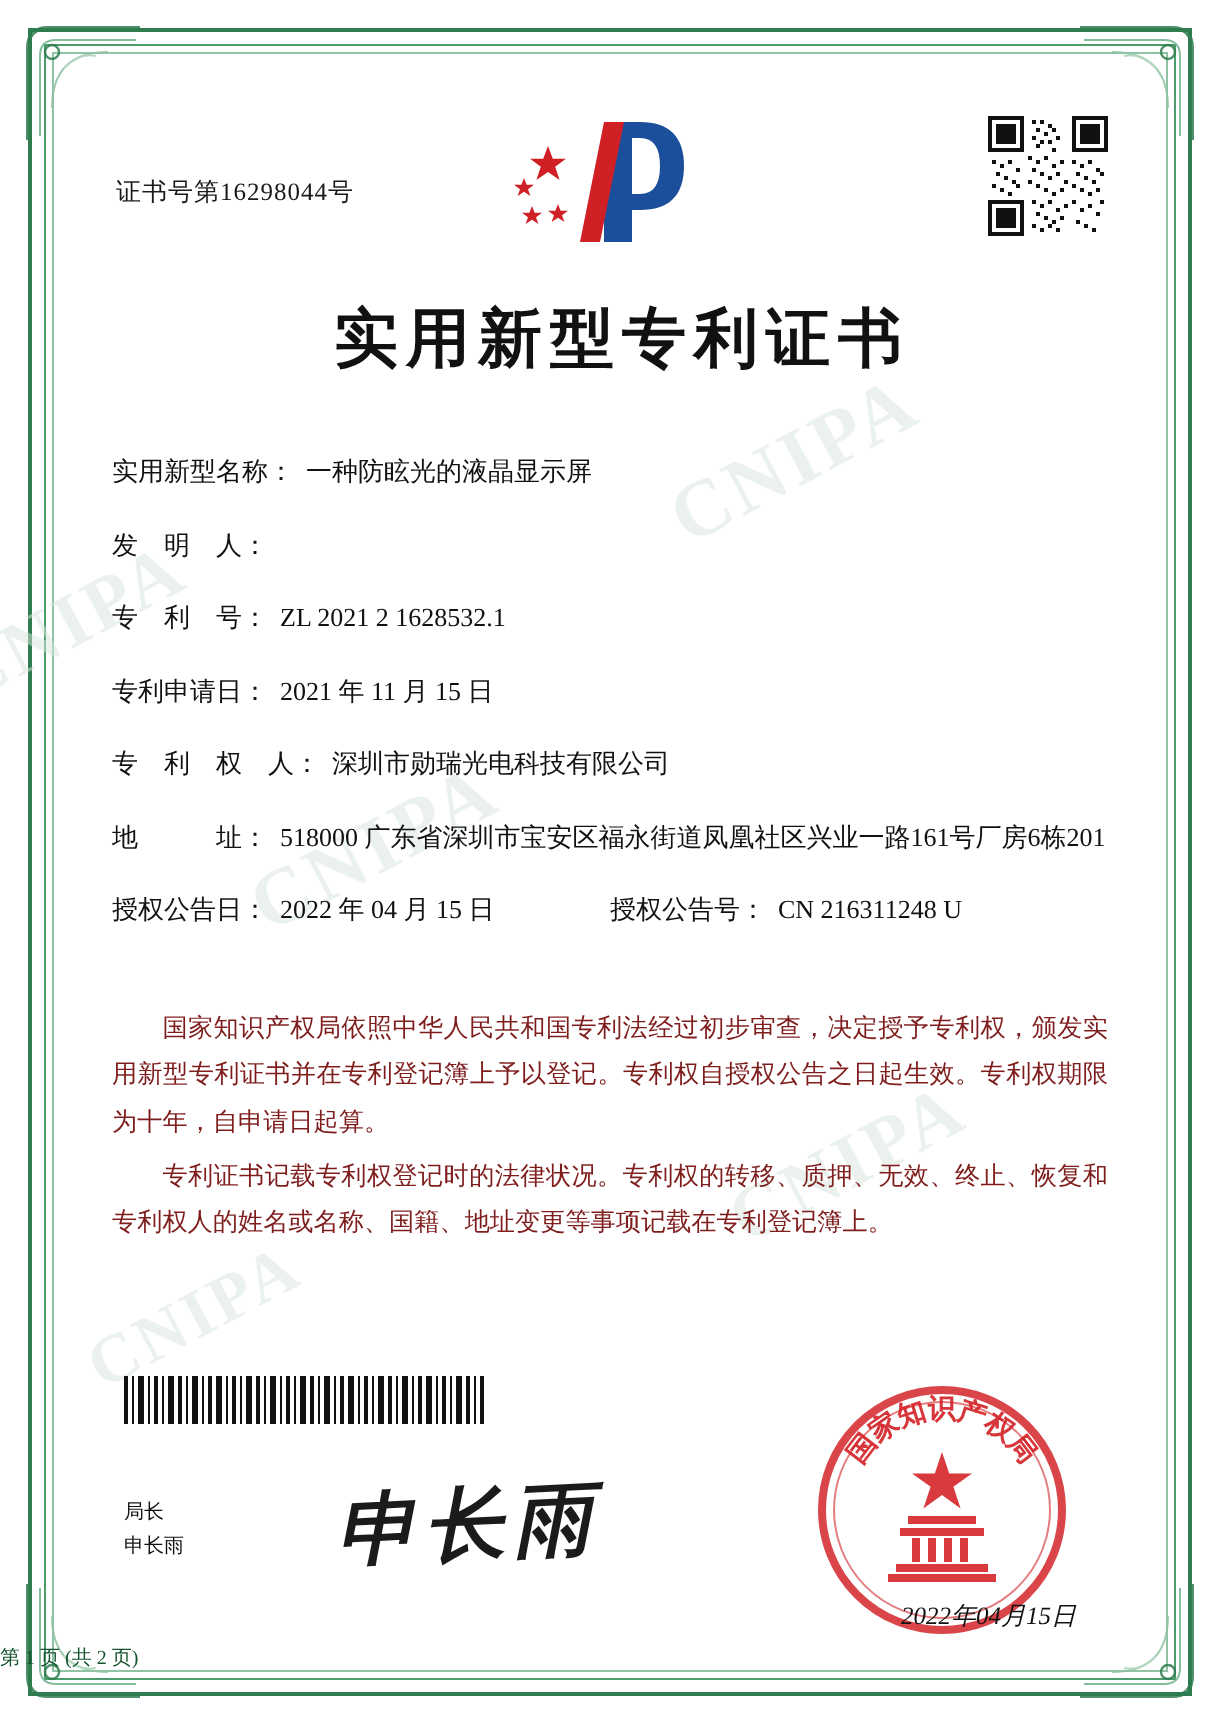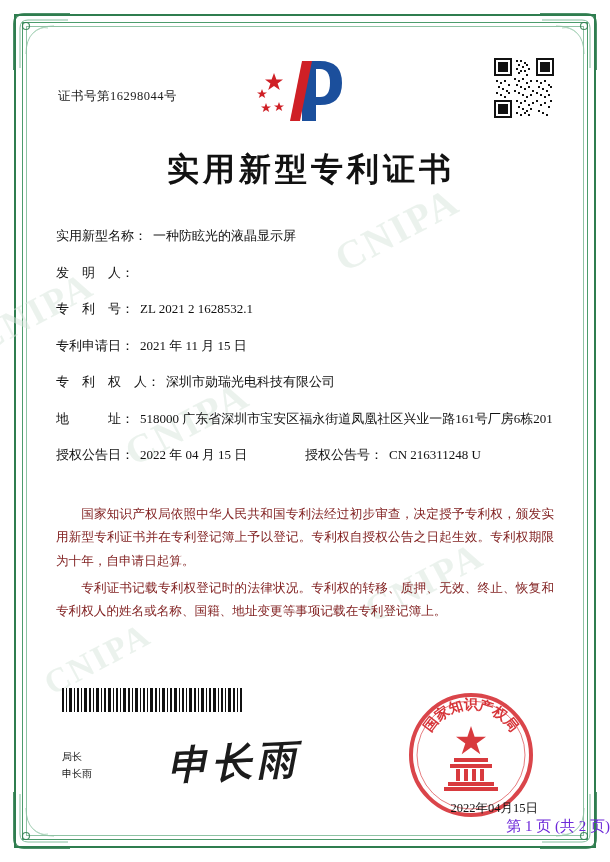--- a/index.html
+++ b/index.html
@@ -201,31 +201,32 @@
     width: 130px;
     height: 130px;
   }
   .seal-date {
     position: absolute;
     right: 72px;
     top: 800px;
     font-family: "Liberation Serif", serif;
     font-size: 12.5px;
     color: #111;
+    font-style: italic;
   }
 
   
   .footer {
     position: absolute;
     left: 0; right: 0;
     bottom: 26px;
-    text-align: right;
-    font-family: "Liberation Serif", serif;
-    font-size: 15px;
-    color: #6d28d9;
+    text-align: left;
+    font-family: "Liberation Serif", serif;
+    font-size: 10px;
+    color: #14532d;
   }
 </style>
 </head>
 <body>
 
 <div class="page">
 
   <div class="border-outer"></div>
   <div class="border-inner"></div>
   <div class="border-hair"></div>

